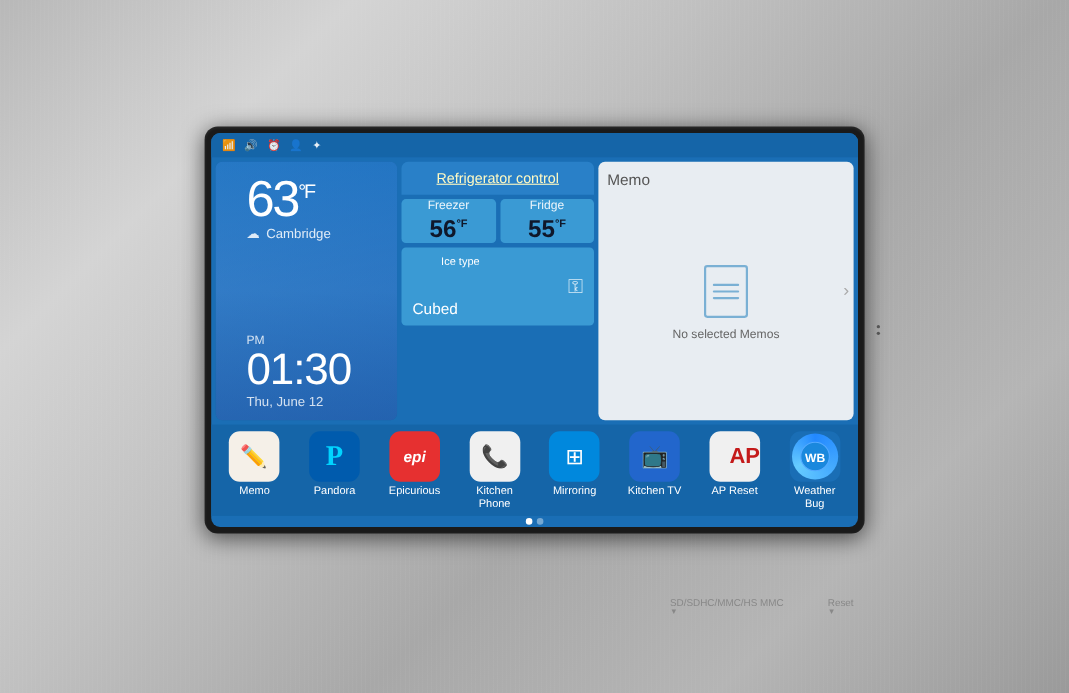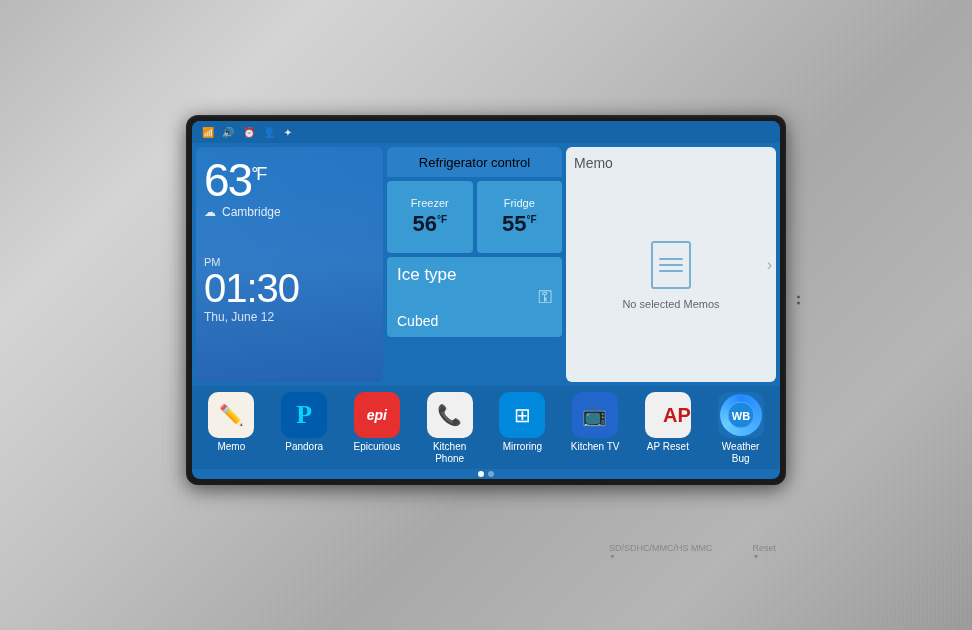--- a/index.html
+++ b/index.html
@@ -79,27 +79,27 @@
     .main-content {
       flex: 1;
       display: flex;
       gap: 4px;
       padding: 4px;
       overflow: hidden;
     }
 
     
     .weather-clock-panel {
-      width: 187px;
+      width: 165px;
       background: linear-gradient(180deg, rgba(30,100,180,0.7) 0%, rgba(20,80,150,0.5) 100%);
       border-radius: 6px;
-      padding: 10px 8px;
-      display: flex;
-      flex-direction: column;
-      justify-content: flex-start;
+      padding: 10px 28px;
+      display: flex;
+      flex-direction: column;
+      justify-content: space-between;
       position: relative;
       overflow: hidden;
     }
 
     .weather-clock-panel::before {
       content: '';
       position: absolute;
       top: 0; left: 0; right: 0; bottom: 0;
       background: linear-gradient(135deg, rgba(100,160,220,0.3), rgba(50,100,180,0.2));
       border-radius: 6px;
@@ -168,35 +168,36 @@
     }
 
     .fridge-control-header {
       background: #2980c8;
       border-radius: 6px 6px 0 0;
       padding: 6px 10px;
       text-align: center;
     }
 
     .fridge-control-title {
-      color: #000000;
+      color: #fef9c3;
       font-size: 13px;
       font-weight: 400;
+      text-decoration: underline;
     }
 
     .temp-controls {
       display: flex;
       gap: 4px;
     }
 
     .temp-box {
       flex: 1;
       background: #3a9ad4;
       border-radius: 4px;
-      padding: 16px 6px;
+      padding: 0 6px;
       text-align: center;
     }
 
     .temp-box-label {
       color: rgba(255,255,255,0.9);
       font-size: 11px;
       margin-bottom: 2px;
     }
 
     .temp-box-value {
@@ -214,21 +215,22 @@
       background: #3a9ad4;
       border-radius: 4px;
       padding: 8px 10px;
       display: flex;
       align-items: center;
       justify-content: space-between;
     }
 
     .ice-label {
       color: white;
-      font-size: 17px;
+      font-size: 10px;
+      margin-left: 26px;
     }
 
     .ice-type {
       color: white;
       font-size: 14px;
       font-weight: 400;
       margin-top: 28px;
     }
 
     .ice-icon {

